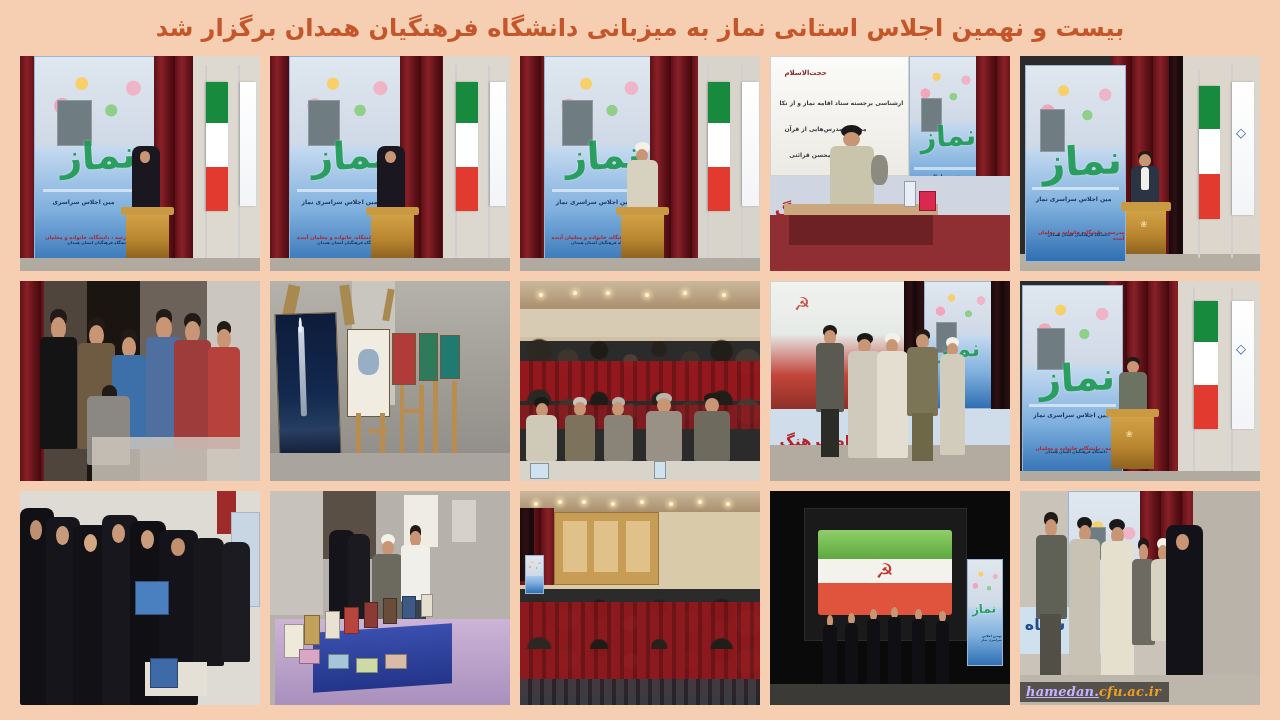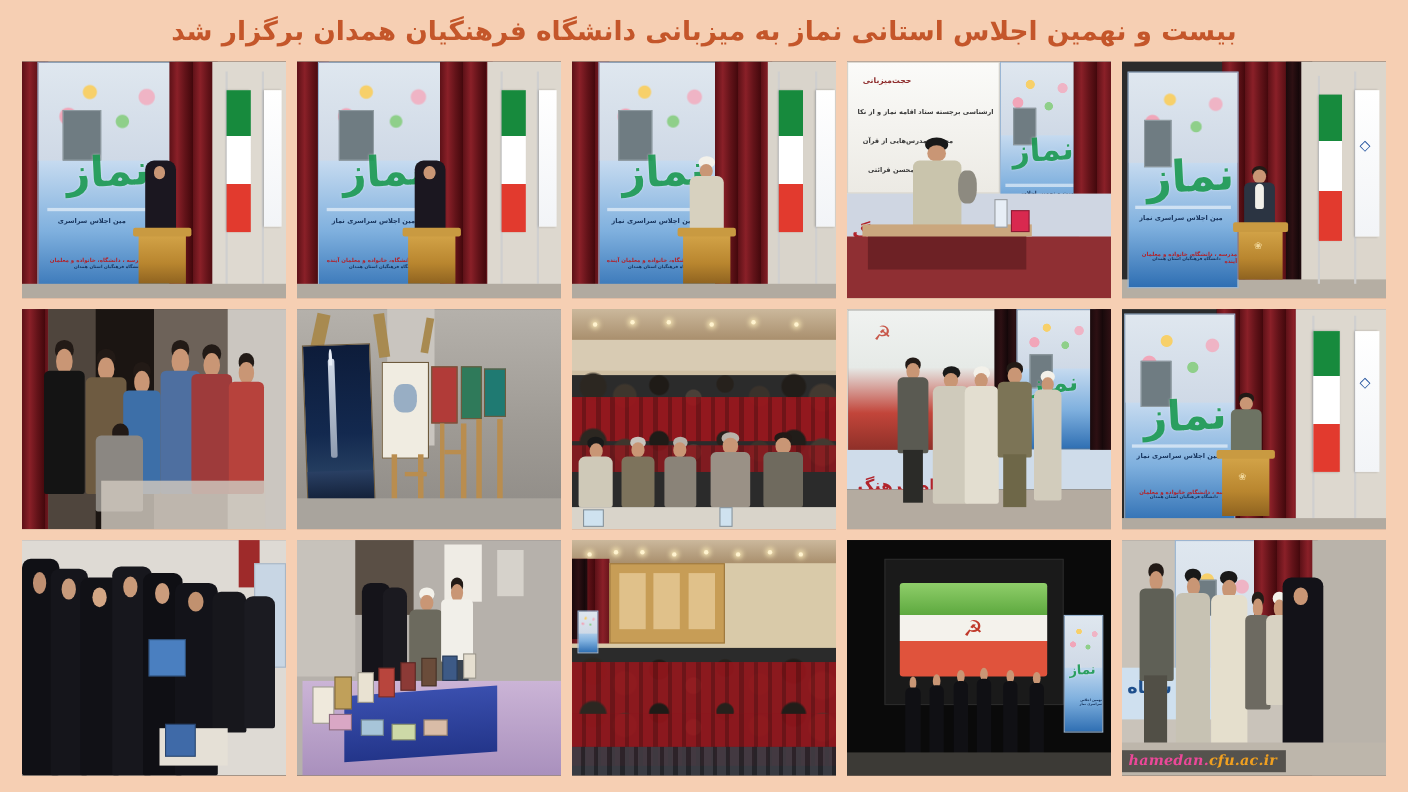--- a/index.html
+++ b/index.html
@@ -284,21 +284,21 @@
     padding: 2px 8px 3px 6px;
     display: flex;
     align-items: baseline;
     direction: ltr;
     font-style: italic;
     font-weight: bold;
     font-size: 13px;
     letter-spacing: .2px;
     font-family: "DejaVu Serif", serif;
   }
-  .wm-a { color: #ec4899; }
+  .wm-a { color: #c4b5fd; text-decoration: underline; }
   .wm-b { color: #f0a020; }
 </style>
 </head>
 <body>
 
 <div class="page-header">
   <h1 class="page-title">بیست و نهمین اجلاس استانی نماز به میزبانی دانشگاه فرهنگیان همدان برگزار شد</h1>
 </div>
 
 <div class="gallery">
@@ -337,21 +337,21 @@
       <div class="flag-white" style="left:88.5%;top:12%;width:9%;height:62%;"></div>
       <div class="flag-logo" style="left:90%;top:32%;font-size:13px;">◇</div>
     </div>
 
   </div>
 
   <div class="photo-cell">
     <div class="scene">
       <div class="wall-light" style="left:0;top:0;right:0;bottom:0;background:#e9e6e0;"></div>
       <div class="screen-white" style="left:0%;top:0%;width:58%;height:56%;"></div>
-      <div class="banner-text-dark" style="left:6%;top:6%;font-size:7px;color:#8d2b2b;">حجت‌میزبانی</div>
+      <div class="banner-text-dark" style="left:6%;top:6%;font-size:7px;color:#8d2b2b;">حجت‌الاسلام</div>
       <div class="banner-text-dark" style="left:4%;top:20%;font-size:6px;color:#3a3a3a;">ارشناسی برجسته ستاد اقامه نماز و از نکا</div>
       <div class="banner-text-dark" style="left:6%;top:32%;font-size:6px;color:#3a3a3a;">محتوای مدرس‌هایی از قرآن</div>
       <div class="banner-text-dark" style="left:8%;top:44%;font-size:6px;color:#3a3a3a;">الاسلام محسن قرائتی</div>
 
       <div class="banner-namaz" style="left:58%;top:0%;width:30%;height:74%;">
         <div class="banner-top-strip"></div>
         <div class="banner-portrait" style="left:16%;top:26%;width:30%;height:22%;"></div>
         <div class="calligraphy" style="left:14%;top:40%;font-size:28px;">نماز</div>
         <div class="banner-line" style="top:70%;"></div>
         <div class="banner-text-dark" style="left:8%;top:74%;font-size:5px;">بیست و نهمین اجلاس سراسری نماز</div>

